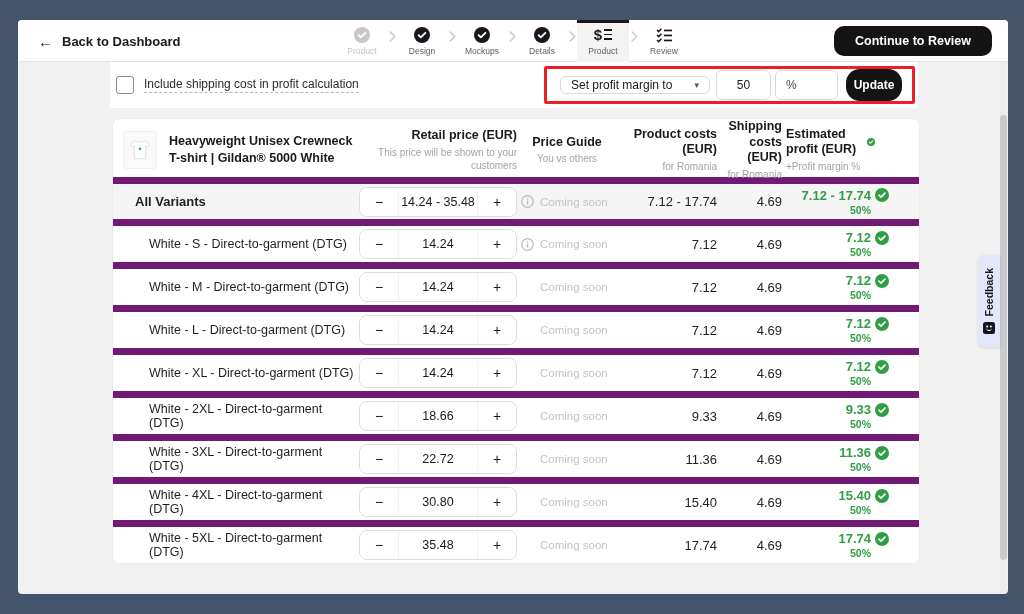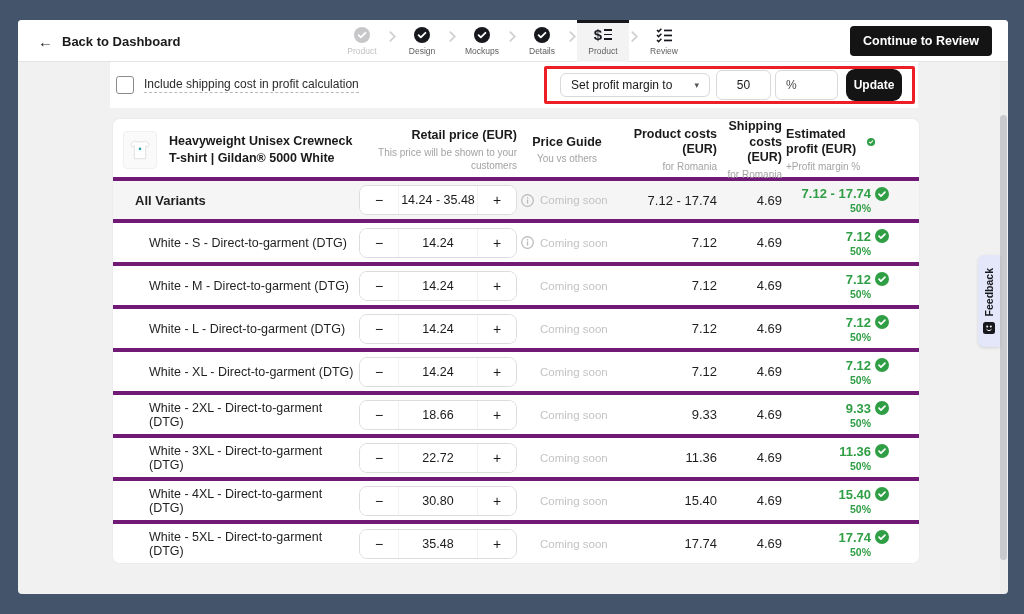--- a/index.html
+++ b/index.html
@@ -23,61 +23,61 @@
   .step.active::before { content:""; position:absolute; top:0; left:0; right:0; height:3px; background:#16181d; }
   .sicon { height:16px; display:flex; align-items:center; justify-content:center; }
   .dollar-icon { display:flex; align-items:center; gap:2px; }
   .dollar-icon .dchar { font-size:15px; font-weight:700; color:#16181d; line-height:1; }
   .dollar-icon .dlines { display:flex; flex-direction:column; gap:2.5px; }
   .dollar-icon .dlines i { display:block; width:8px; height:1.8px; background:#16181d; }
   .chev { display:flex; align-items:center; width:10px; justify-content:center; margin-top:-10px; }
 
   .continue-btn { position:absolute; right:16px; top:50%; transform:translateY(-50%);
     background:#141414; color:#fff; font-size:12.5px; font-weight:700; border:none;
-    padding:8px 13px; border-radius:4px; cursor:pointer; }
+    padding:8px 21px; border-radius:10px; cursor:pointer; }
 
   
   .toolbar { position:absolute; left:92px; top:42px; width:808px; height:46px; background:#fff;
              display:flex; align-items:center; }
   .chk-wrap { display:flex; align-items:center; gap:10px; padding-left:6px; cursor:pointer; }
   .chk { width:18px; height:18px; border:1.5px solid #8c8c8e; border-radius:3px; background:#fff; }
   .chk-label { font-size:12px; color:#2b2b2b; border-bottom:1px dashed #b9b9bb; padding-bottom:1px; }
 
   .margin-box { position:absolute; right:3px; top:4px; height:38px; width:371px;
     border:3px solid #ec1f27; border-radius:2px; background:#fff;
     display:flex; align-items:center; padding:0 5px 0 13px; gap:6px; }
-  .dd { width:150px; height:24px; border:1px solid #d9d9d9; border-radius:6px; background:#fff;
+  .dd { width:150px; height:18px; border:1px solid #d9d9d9; border-radius:6px; background:#fff;
         display:flex; align-items:center; justify-content:space-between; padding:0 10px; cursor:pointer; }
   .dd .dtxt { font-size:12px; color:#1a1a1a; }
   .dd .caret { font-size:9px; color:#555; }
   .num { width:55px; height:30px; border:1px solid #d9d9d9; border-radius:6px; font-size:12px;
          color:#1a1a1a; display:flex; align-items:center; justify-content:center; }
   .unit { width:63px; height:30px; border:1px solid #d9d9d9; border-radius:6px; font-size:12px;
           color:#4a4a4a; display:flex; align-items:center; padding-left:10px; margin-left:-2px; }
   .update-btn { width:56px; height:32px; background:#141414; color:#fff; font-size:12px; font-weight:700;
-                border:none; border-radius:9px; cursor:pointer; margin-left:2px; }
+                border:none; border-radius:14px; cursor:pointer; margin-left:2px; }
 
   
   .card { position:absolute; left:94px; top:98px; width:808px; background:#fff;
           border-radius:8px; border:1px solid #ececee; overflow:hidden; }
   .grid { display:grid; grid-template-columns:246px 162px 92px 108px 65px 1fr; align-items:center; }
 
   .thead { height:58px; align-items:center; }
   .prod-cell { display:flex; align-items:center; gap:12px; padding-left:10px; }
   .thumb { width:38px; height:38px; background:#fafafa; border:1px solid #f0f0f1; border-radius:4px;
            display:flex; align-items:center; justify-content:center; }
   .prod-title { font-size:12.5px; font-weight:700; color:#1a1a1a; line-height:1.35; max-width:190px; }
   .hcol { font-size:12.5px; font-weight:700; color:#1a1a1a; line-height:1.25; }
   .hsub { font-size:10px; font-weight:400; color:#a3a3a5; line-height:1.3; margin-top:2px; }
   .h-right { text-align:right; padding-right:4px; }
   .h-center { text-align:center; }
   .h-profit { text-align:left; padding-right:44px; }
   .profit-title { display:flex; align-items:center; justify-content:flex-end; gap:4px; }
 
-  .trow { height:43px; border-top:4px solid #701a75; }
+  .trow { height:43px; border-top:7px solid #701a75; }
   .trow.group { background:#f5f5f6; height:42px; }
   .vname { font-size:12.5px; color:#1f1f1f; padding-left:36px; }
   .trow.group .vname { font-weight:700; font-size:13px; padding-left:22px; }
 
   .price-stepper { margin-left:0; width:158px; height:30px; border:1px solid #dcdcde; border-radius:8px;
     background:#fff; display:flex; align-items:stretch; overflow:hidden; }
   .ps-btn { width:38px; display:flex; align-items:center; justify-content:center; font-size:14px;
             color:#1a1a1a; background:#fff; border:none; cursor:pointer; }
   .ps-val { flex:1; display:flex; align-items:center; justify-content:center; font-size:12.5px; color:#1a1a1a;
             border-left:1px solid #f1f1f2; border-right:1px solid #f1f1f2; }

